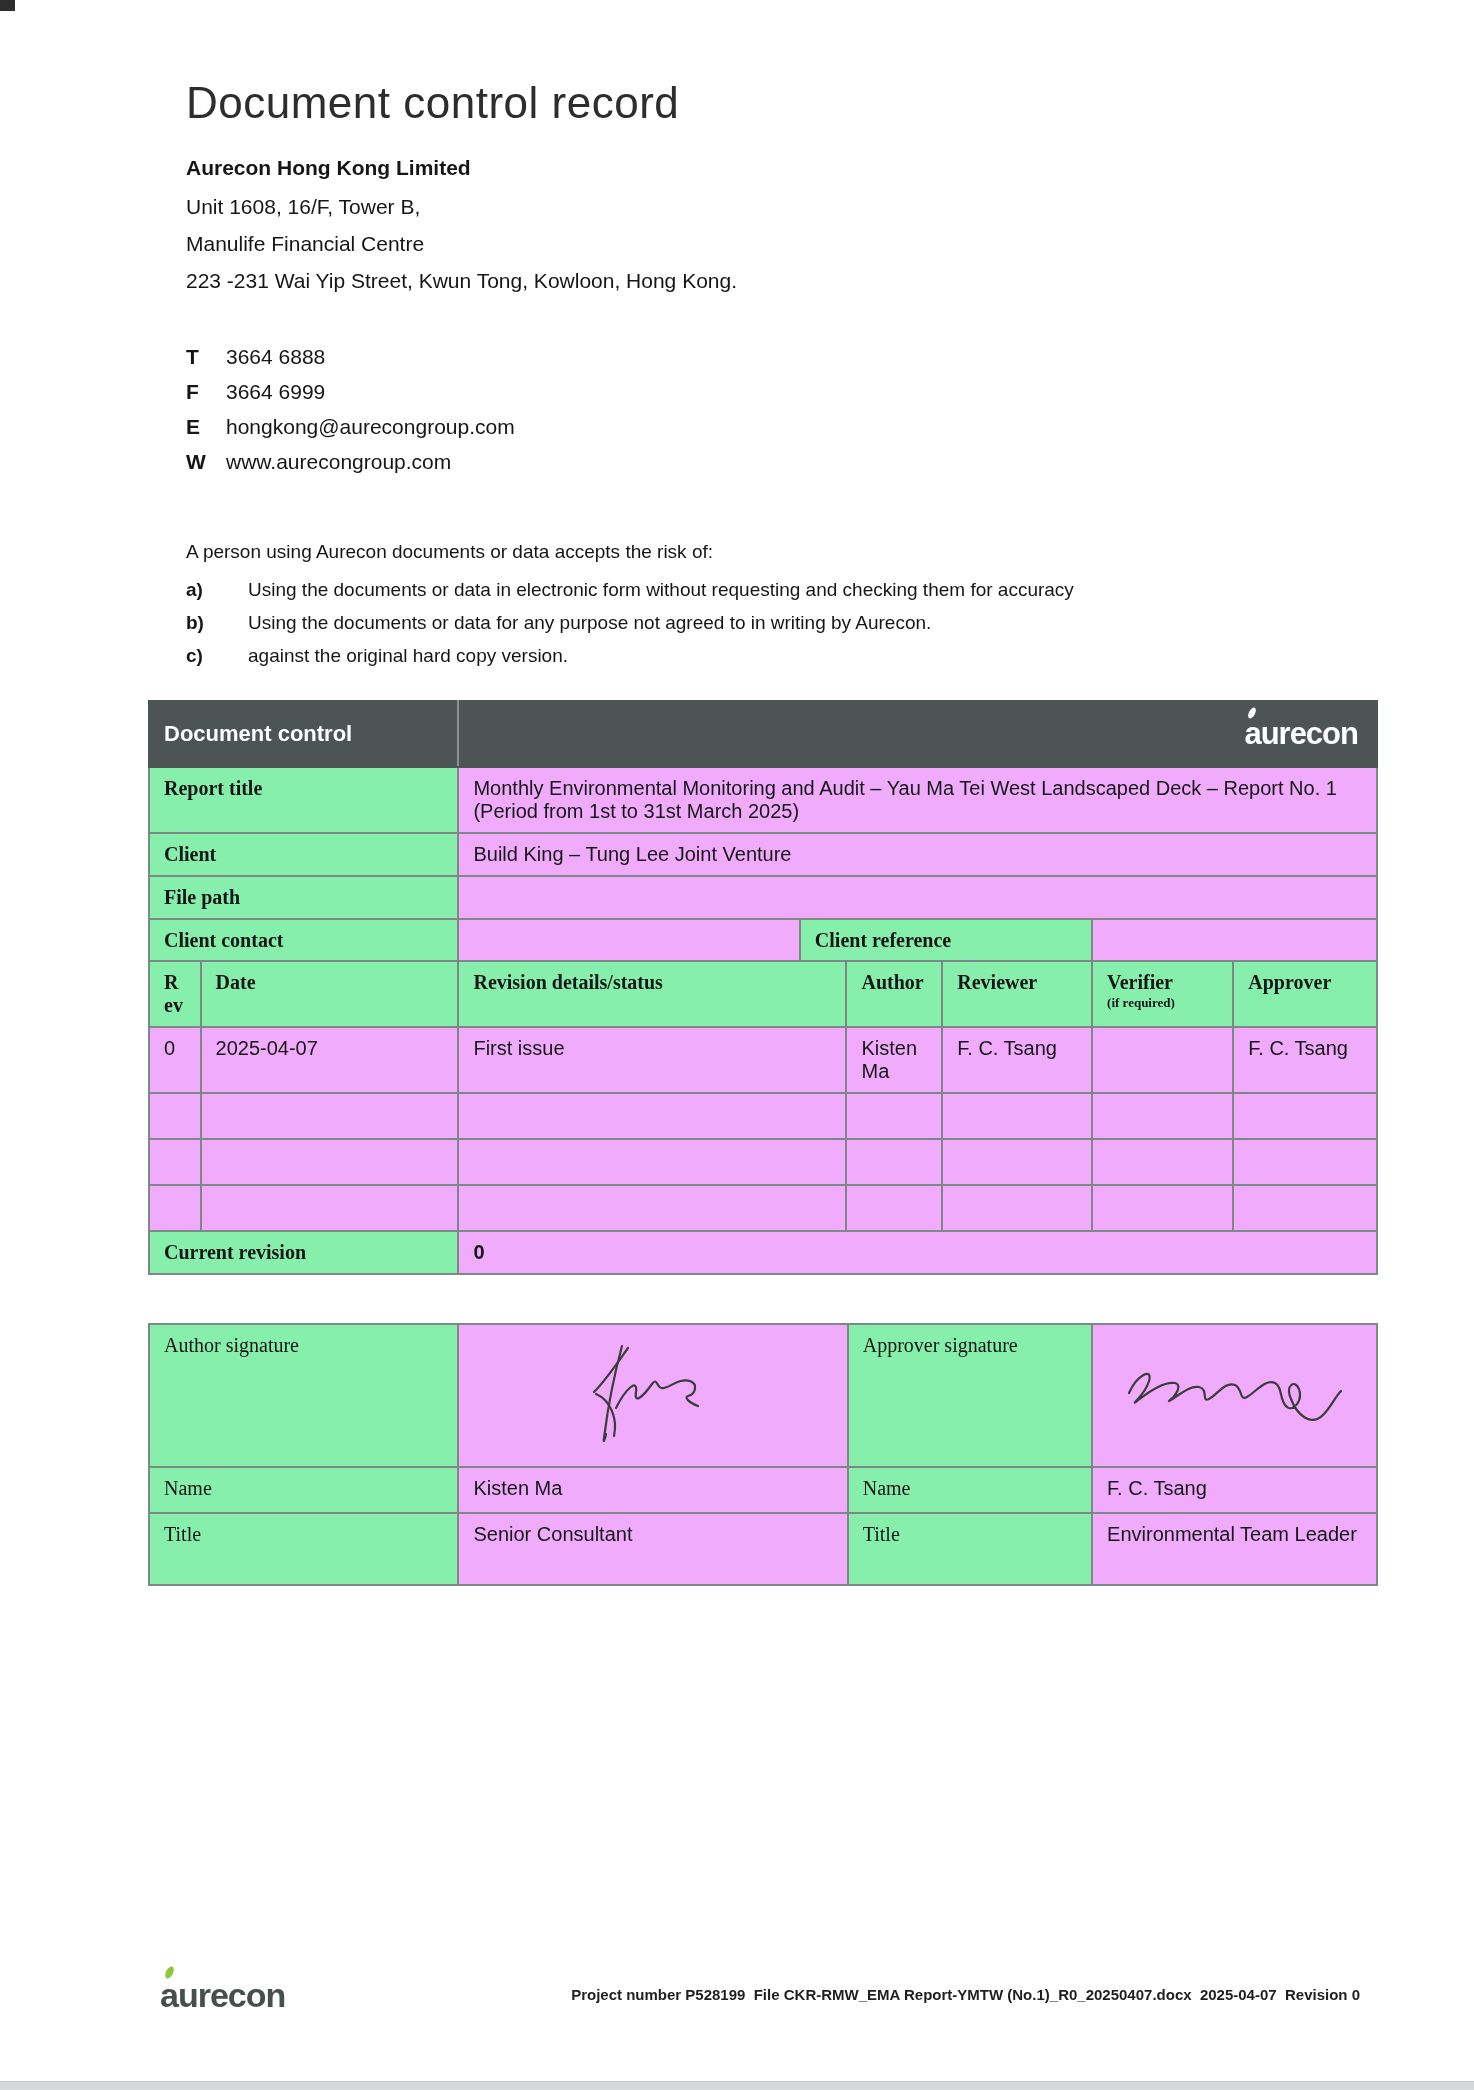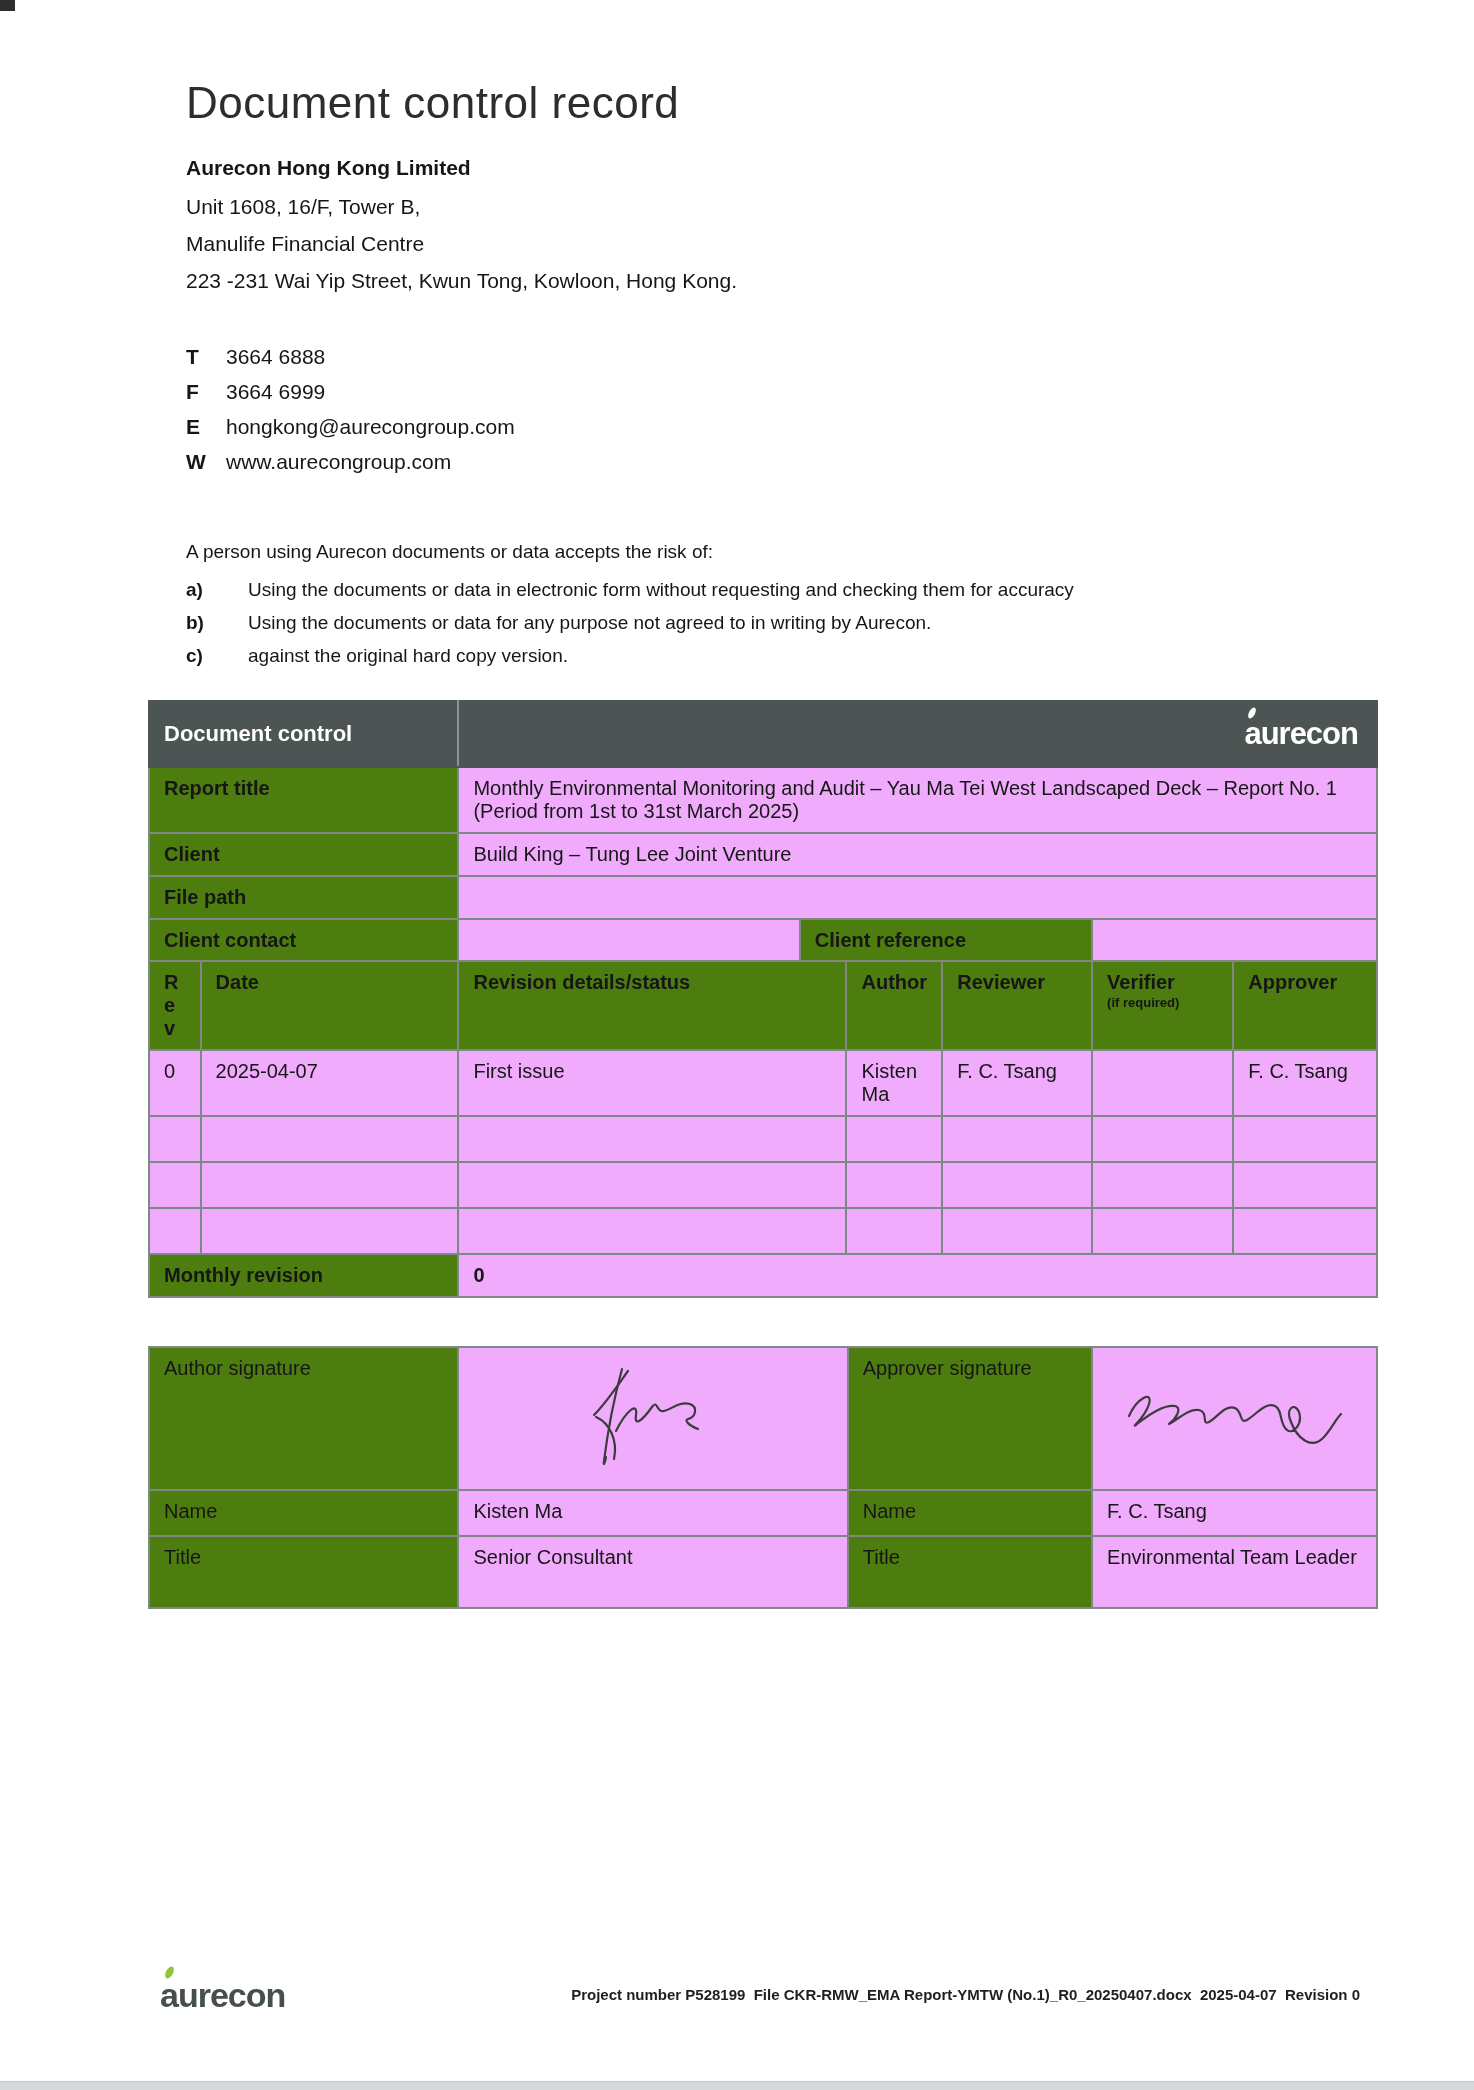--- a/index.html
+++ b/index.html
@@ -25,21 +25,21 @@
 
   .risk{margin-top:62px;}
   .risk-intro{font-size:19px;margin-bottom:10px;}
   .risk-item{font-size:19px;line-height:33px;display:flex;}
   .risk-item .r-label{width:62px;font-weight:bold;flex:none;}
 
   table{border-collapse:collapse;table-layout:fixed;width:1230px;margin-left:-38px;}
   table{border:2px solid #a21caf;}
   td{border:2px solid #7d8887;padding:9px 14px;font-size:20px;vertical-align:top;
      overflow:hidden;word-wrap:break-word;}
-  td.label{background:#4d7c0f;font-weight:bold;}
+  td.label{background:#86efac;font-weight:bold;font-family:Liberation Serif, serif;}
   td.value{background:#f0abfc;font-weight:normal;}
 
   .doc-table{margin-top:28px;}
   tr.dark-row td{background:#4d5454;color:#ffffff;font-weight:bold;font-size:22px;
      border-color:#4d5454;height:46px;vertical-align:middle;}
   tr.dark-row td.first{border-right:2px solid #8b9493;}
   tr.dark-row td.logo-cell{text-align:right;}
 
   .rev-table{margin-top:-3px;}
   .rev-head td{height:40px;}
@@ -202,21 +202,21 @@
     <tr class="rev-empty">
       <td class="value"></td>
           <td class="value"></td>
           <td class="value"></td>
           <td class="value"></td>
           <td class="value"></td>
           <td class="value"></td>
           <td class="value"></td>
     </tr>
     <tr>
-      <td colspan="2" class="label">Monthly revision</td>
+      <td colspan="2" class="label">Current revision</td>
       <td colspan="5" class="value" style="font-weight:bold;">0</td>
     </tr>
   </tbody>
     </table>
 
   <table class="approval-table">
     <colgroup>
         <col style="width:25.2%">
         <col style="width:31.7%">
         <col style="width:19.9%">

